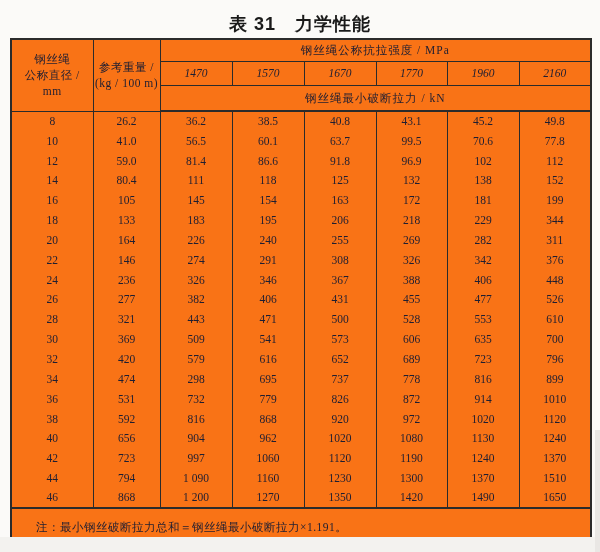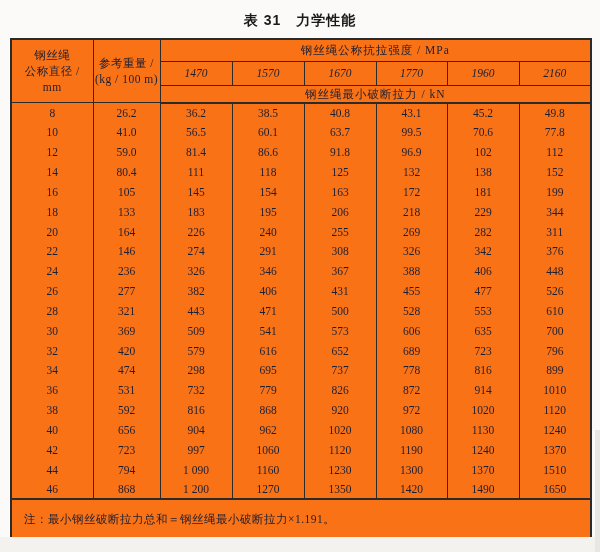--- a/index.html
+++ b/index.html
@@ -14,21 +14,21 @@
     font-family:"Liberation Serif","DejaVu Serif",serif;
     color:var(--text);
     position:relative;
   }
   .page-title{
     position:absolute;
     top:12px;left:0;width:100%;
     text-align:center;
     font-family:"Liberation Sans","DejaVu Sans",sans-serif;
     font-weight:700;
-    font-size:14px;
+    font-size:18px;
     letter-spacing:1px;
     color:#1a1a1a;
   }
   table.mech-table{
     position:absolute;
     left:10px;top:38px;
     width:580px;
     border-collapse:collapse;
     table-layout:fixed;
     background:#f97316;
@@ -39,33 +39,33 @@
     text-align:center;
     vertical-align:middle;
     font-weight:400;
     font-size:11.5px;
     padding:0;
     line-height:1.4;
     color:var(--text);
   }
   tr.strength-header-row th{height:22px;}
   tr.strength-values-row th{height:24px;font-style:italic;}
-  tr.force-header-row th{height:17px;border-bottom:2px solid var(--border);}
+  tr.force-header-row th{height:26px;border-bottom:2px solid var(--border);}
   th.span-header{letter-spacing:1px;}
   th.diameter-header,th.weight-header{letter-spacing:0.5px;}
   tr.data-row td{
     height:19.85px;
     border-top:0;
     border-bottom:0;
   }
   tr.note-row td{
     border-top:2px solid var(--border);
     height:39px;
     text-align:left;
-    padding-left:12px;
+    padding-left:24px;
     letter-spacing:0.5px;
   }
   .bottom-strip{
     position:absolute;
     left:0;bottom:0;width:600px;height:15px;
     background:#f3f2ef;
   }
   .right-edge-strip{
     position:absolute;
     right:0;top:430px;width:5px;height:122px;

